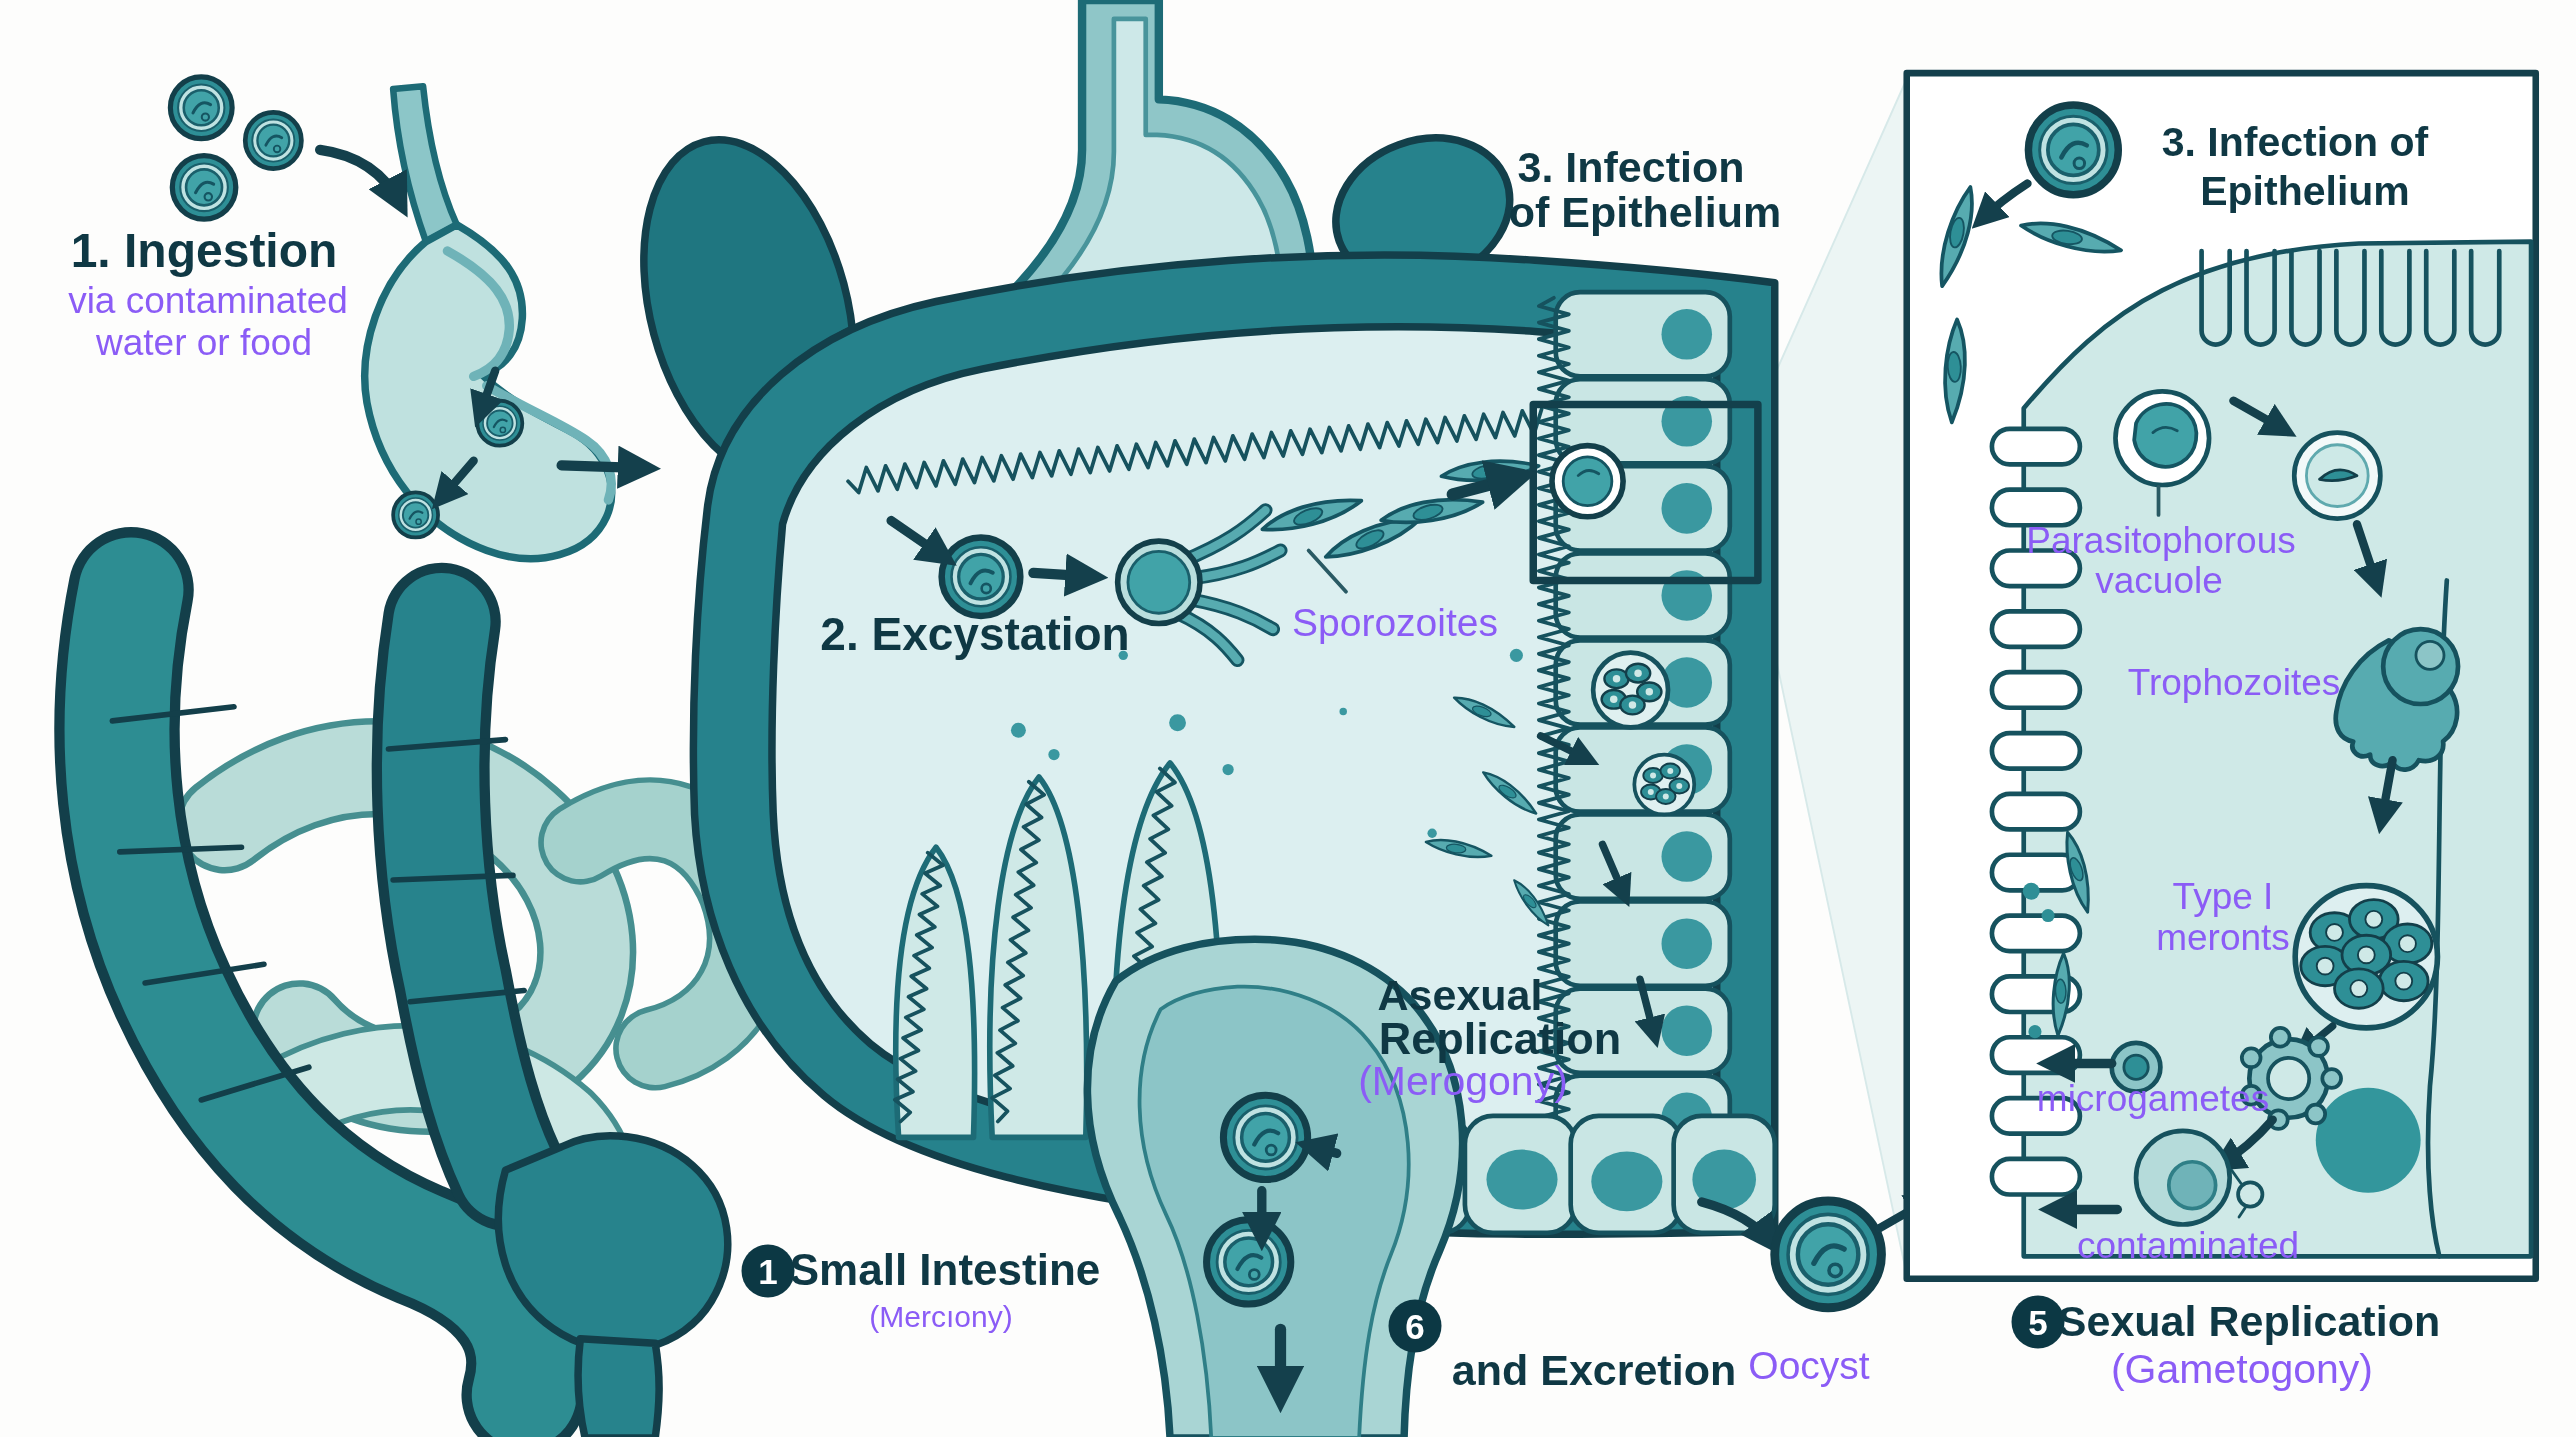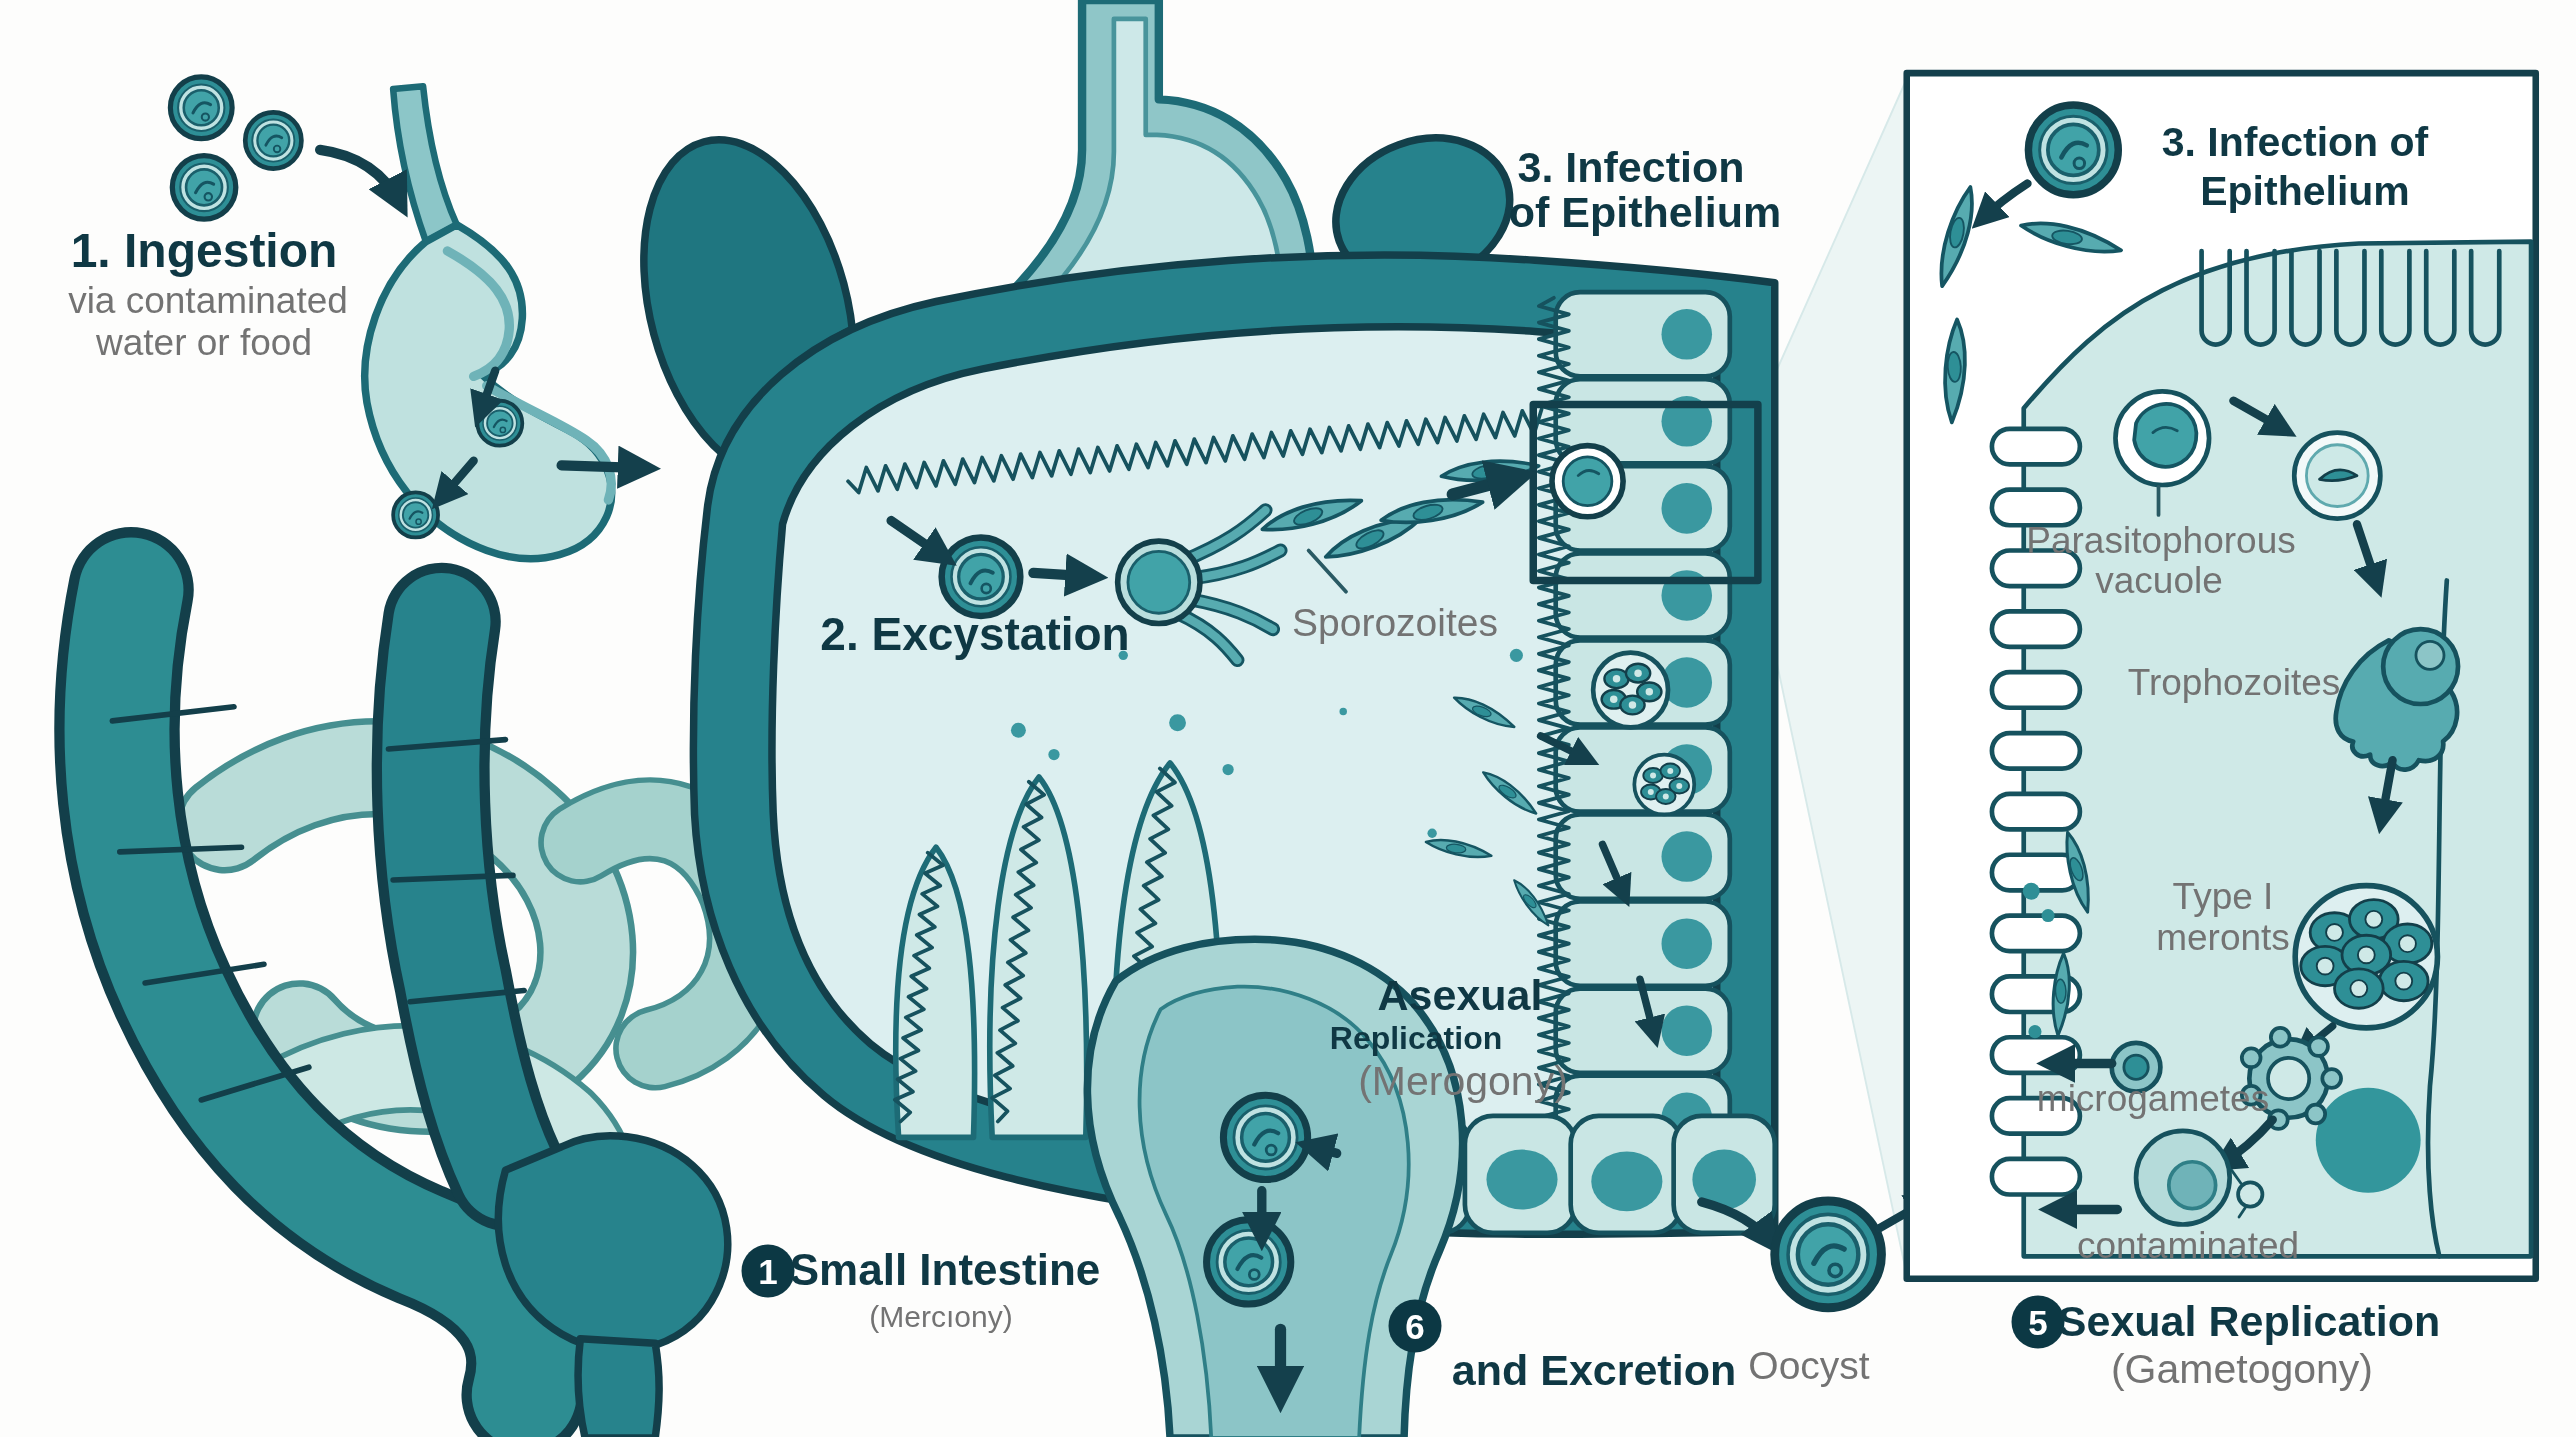--- a/index.html
+++ b/index.html
@@ -1,21 +1,21 @@
 <!DOCTYPE html>
 <html style="font-size:15px"><head>
 <meta charset="utf-8">
 <style>
   html,body{margin:0;padding:0;background:#fdfdfc}
   .stage{position:relative;width:2576px;height:1438px;overflow:hidden;background:#fdfdfc;
          font-family:"Liberation Sans",sans-serif;color:#123c46}
   .art{position:absolute;left:0;top:0;width:2576px;height:1438px}
   .art path,.art rect,.art circle,.art ellipse,.art line{stroke-linejoin:round;stroke-linecap:round}
   .lbl{position:absolute;transform:translate(-50%,-50%);white-space:nowrap;text-align:center;
-       line-height:1;color:#737373}
+       line-height:1;color:#8b5cf6}
   .b{font-weight:700;color:#0f3844}
   .badge{position:absolute;transform:translate(-50%,-50%);width:53px;height:53px;border-radius:50%;
          background:#0c3844;color:#ffffff;display:flex;align-items:center;justify-content:center;
          font-weight:700;font-size:35px}
   .zig{fill:none;stroke:#16525e;stroke-width:4}
   .comb{fill:none;stroke:#16525e;stroke-width:5}
   .caps rect{fill:#ffffff;stroke:#16525e;stroke-width:5}
   .ar{fill:none;stroke:#14404c;marker-end:url(#ah)}
   .ptr{fill:none;stroke:#2a5a64;stroke-width:4}
 </style>
@@ -337,21 +337,21 @@
 <div class="lbl" style="left:204px;top:342px;font-size:37px">water or food</div>
 
 <div class="lbl b" style="left:975px;top:634px;font-size:46px">2. Excystation</div>
 
 <div class="lbl b" style="left:1631px;top:167px;font-size:43px">3. Infection</div>
 <div class="lbl b" style="left:1645px;top:212px;font-size:43px">of Epithelium</div>
 
 <div class="lbl" style="left:1395px;top:622px;font-size:39px">Sporozoites</div>
 
 <div class="lbl b" style="left:1460px;top:995px;font-size:43px">Asexual</div>
-<div class="lbl b" style="left:1416px;top:1038px;font-size:32px">Replication</div>
+<div class="lbl b" style="left:1500px;top:1038px;font-size:45px">Replication</div>
 <div class="lbl" style="left:1463px;top:1081px;font-size:41px">(Merogony)</div>
 
 <div class="badge" style="left:768px;top:1271px">1</div>
 <div class="lbl b" style="left:945px;top:1270px;font-size:44px">Small Intestine</div>
 <div class="lbl" style="left:941px;top:1317px;font-size:30px">(Mercıony)</div>
 
 <div class="badge" style="left:1415px;top:1326px">6</div>
 <div class="lbl b" style="left:1594px;top:1370px;font-size:43px">and Excretion</div>
 
 <div class="lbl" style="left:1809px;top:1365px;font-size:39px">Oocyst</div>

